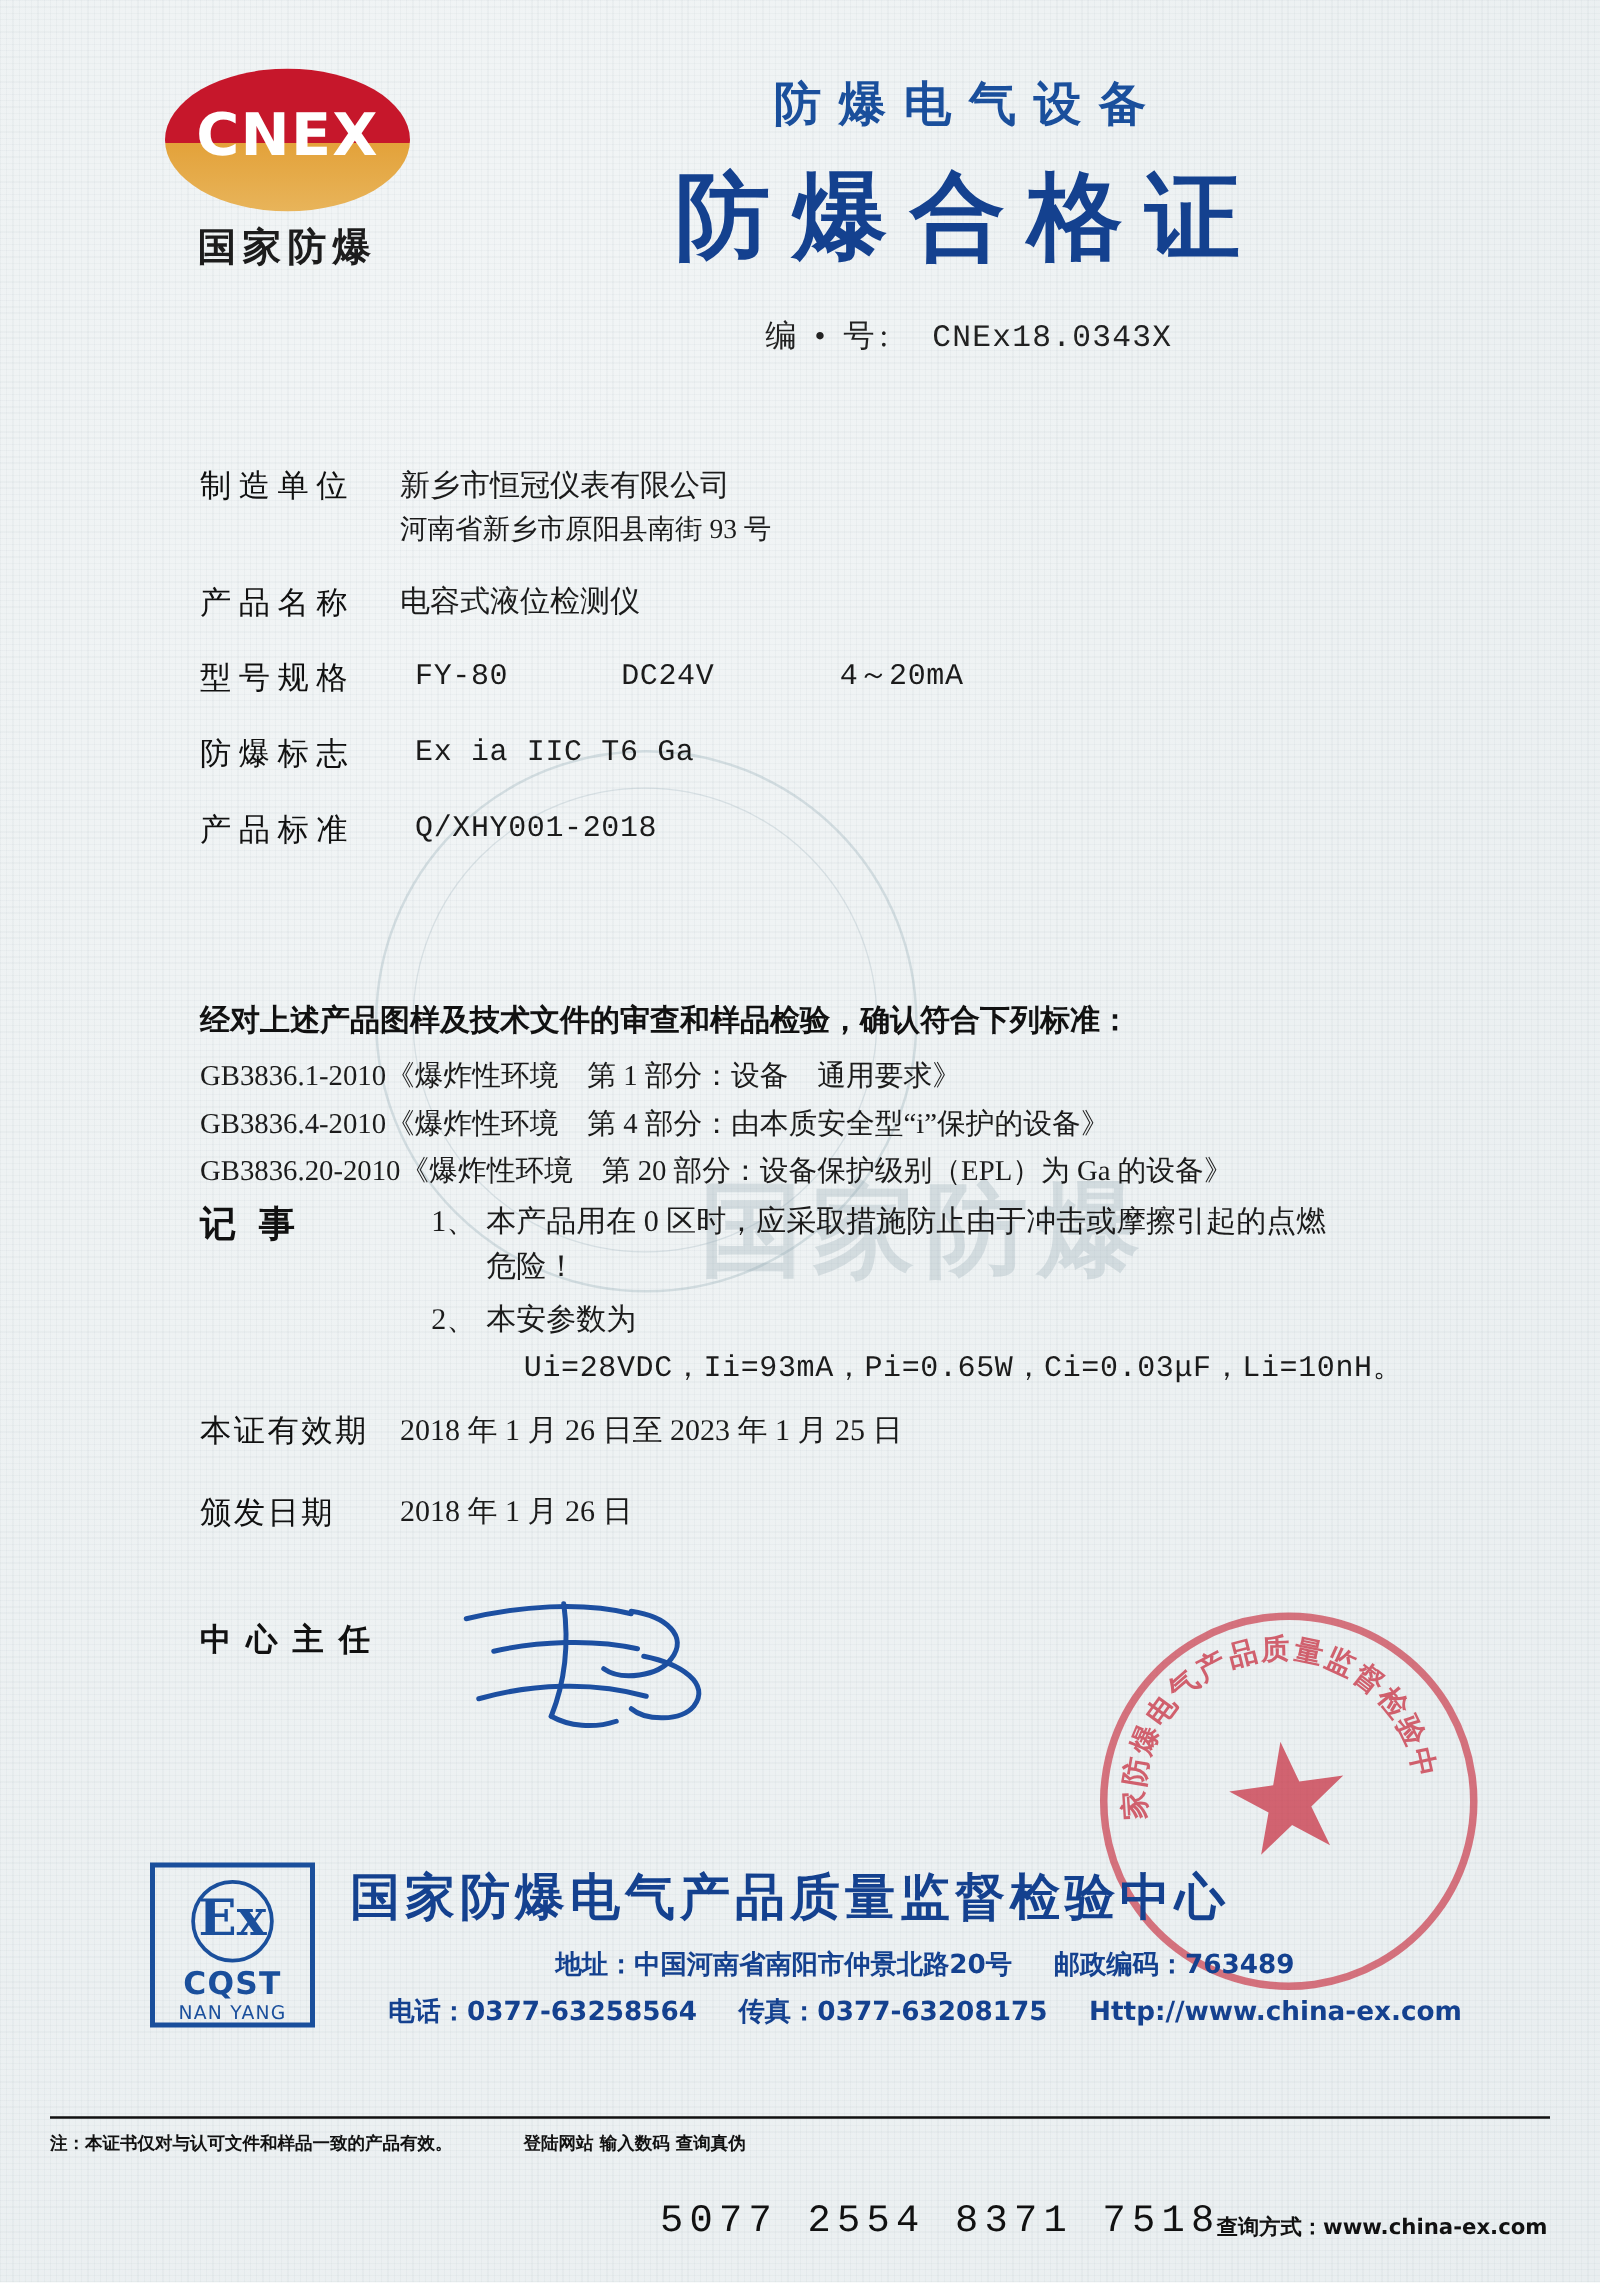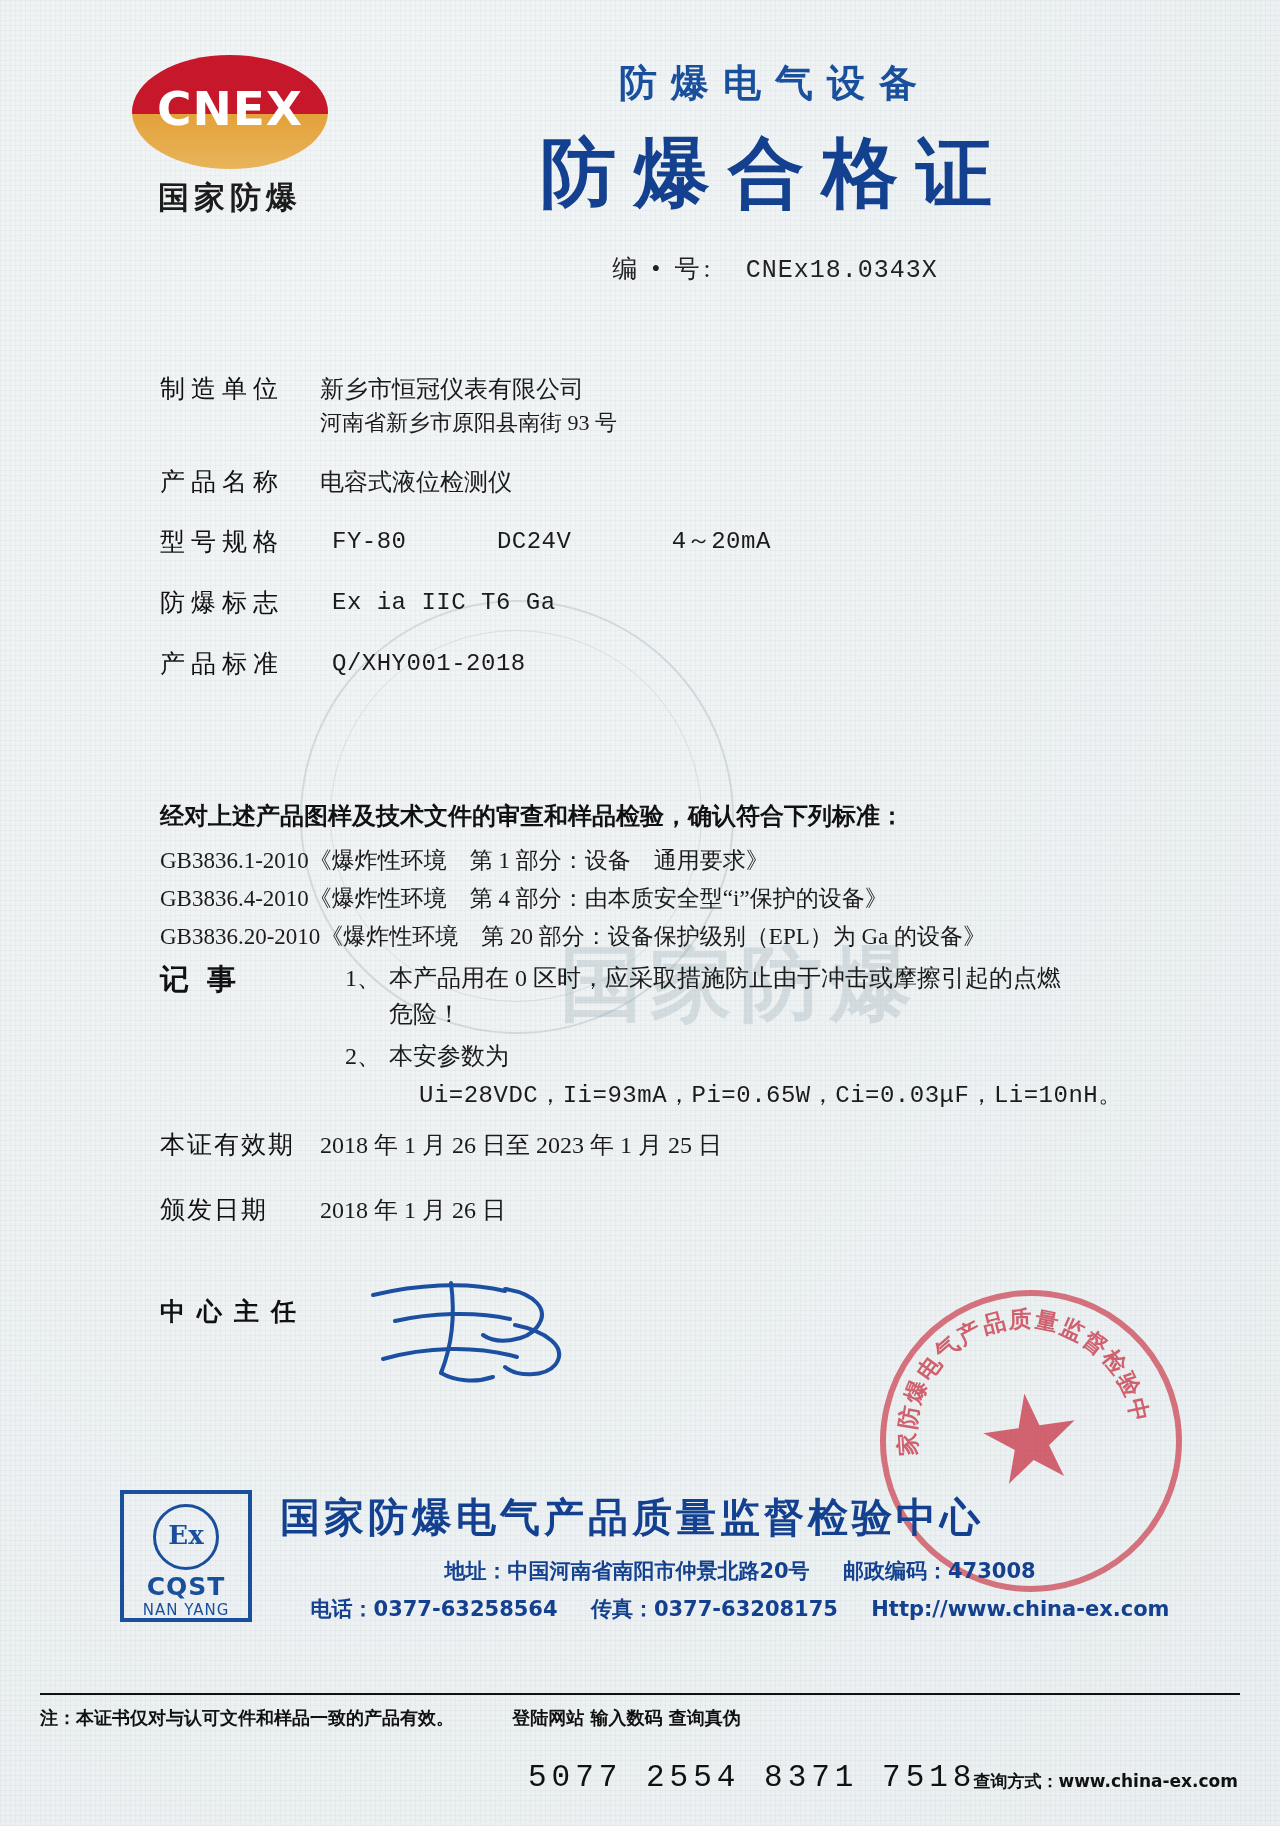--- a/index.html
+++ b/index.html
@@ -322,21 +322,21 @@
     text-align: center;
     color: #1a4f9c;
     font-family: "DejaVu Sans", sans-serif;
   }
   .ex-badge .ex-circle {
     width: 60px;
     height: 60px;
     border: 3px solid #1a4f9c;
     border-radius: 50%;
     margin: 10px auto 2px;
-    font-size: 26px;
+    font-size: 40px;
     font-weight: bold;
     line-height: 56px;
     font-family: "DejaVu Serif", serif;
   }
   .ex-badge .cqst {
     font-size: 25px;
     font-weight: bold;
     letter-spacing: 1px;
   }
   .ex-badge .ny {
@@ -373,21 +373,21 @@
     left: 40px;
     right: 40px;
     top: 1693px;
     border-top: 2px solid #111;
   }
   .bottom-note {
     position: absolute;
     left: 40px;
     right: 40px;
     top: 1706px;
-    font-size: 18px;
+    font-size: 14px;
     font-weight: bold;
     color: #111;
     font-family: "DejaVu Sans", sans-serif;
   }
   .bottom-note .q {
     margin-left: 52px;
   }
   .bottom-code {
     position: absolute;
     left: 528px;
@@ -545,21 +545,21 @@
       <div class="cqst">CQST</div>
       <div class="ny">NAN YANG</div>
     </div>
     <div class="org-block">
       <div class="org-name">国家防爆电气产品质量监督检验中心</div>
       <div class="org-line l1">
         <span class="seg">
           <span>地址：</span><span>中国河南省南阳市仲景北路20号</span>
         </span>
         <span class="seg">
-          <span>邮政编码：</span><span>473008</span>
+          <span>邮政编码：</span><span>763489</span>
         </span>
       </div>
       <div class="org-line l2">
         <span class="seg">
           <span>电话：</span><span>0377-63258564</span>
         </span>
         <span class="seg">
           <span>传真：</span><span>0377-63208175</span>
         </span>
         <span class="seg">Http://www.china-ex.com</span>

